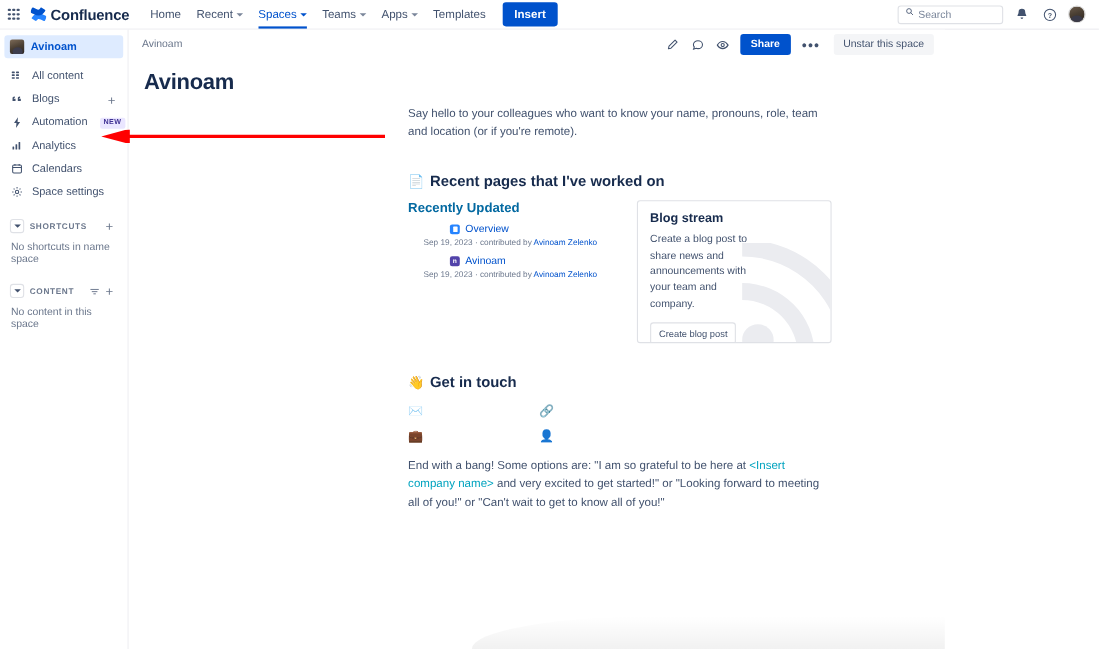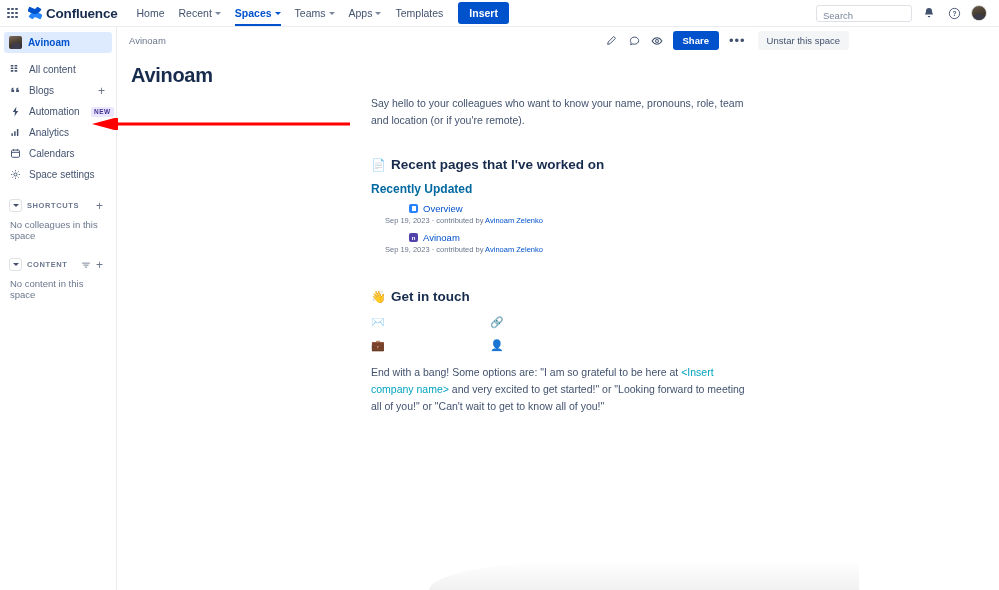--- a/index.html
+++ b/index.html
@@ -27,33 +27,33 @@
   .appswitcher i { background: #42526E; border-radius: 50%; width: 2.5px; height: 2.5px; }
   .brand { display: flex; align-items: center; gap: 4px; margin-left: 8px; cursor: pointer; }
   .brand-mark { width: 14px; height: 14px; flex: 0 0 14px; }
   .brand-text { font-size: 13.5px; font-weight: 600; color: #172B4D; letter-spacing: -.2px; }
   .navitems { display: flex; align-items: center; margin-left: 12px; gap: 0px; }
   .navitem {
     font-size: 10.5px; color: #42526E; padding: 6px 7px; cursor: pointer;
     display: flex; align-items: center; gap: 3px; border-radius: 3px; position: relative;
     white-space: nowrap;
   }
-  .navitem.active { color: #0052CC; font-weight: 700; }
+  .navitem.active { color: #0052CC; font-weight: 400; }
   .navitem.active::after {
     content:""; position:absolute; left:7px; right:7px; bottom:-1px; height:2px; background:#0052CC;
   }
   .caret { width: 0; height: 0; border-left: 3px solid transparent; border-right: 3px solid transparent; border-top: 3.5px solid #7a869a; margin-top:1px;}
   .create-btn {
     background: #0052CC; color: #fff; font-size: 10.5px; font-weight: 600;
     padding: 5px 11px; border-radius: 3px; border: none; cursor: pointer; margin-left: 8px;
   }
   .topright { margin-left: auto; display: flex; align-items: center; gap: 9px; padding-right: 4px; }
   .searchbox {
     width: 96px; height: 17px; border: 1px solid #dfe1e6; border-radius: 3px;
-    display: flex; gap: 4px; padding: 0 6px; background:#fff; cursor: text; flex-direction: column;
+    display: flex; gap: 4px; padding: 0 6px; background:#fff; cursor: text;
   }
   .searchbox input {
     border: none; outline: none; font-size: 9.5px; color:#42526E; width: 100%;
     font-family: "Liberation Sans", sans-serif; background: transparent;
   }
   .searchbox input::placeholder { color: #7A869A; }
   .icon-btn { width: 16px; height: 16px; display:flex; align-items:center; justify-content:center; cursor:pointer; }
   .avatar-top {
     width: 16px; height: 16px; border-radius: 50%; cursor: pointer;
     background: linear-gradient(160deg,#6b5b4b 0%,#4a3f33 45%,#2f2721 100%);
@@ -321,21 +321,21 @@
 
       <div class="section-head">
         <span class="chev-btn">
             <span></span>
           </span>
         <span class="section-title">SHORTCUTS</span>
         <span class="section-actions">
           <span class="nav-plus">+</span>
         </span>
       </div>
-      <div class="empty-text">No colleagues in this space</div>
+      <div class="empty-text">No shortcuts in name space</div>
 
       <div class="section-head">
         <span class="chev-btn">
             <span></span>
           </span>
         <span class="section-title">CONTENT</span>
         <span class="section-actions">
           <span style="display:flex;align-items:center;">
             <svg width="10" height="10" viewBox="0 0 16 16" stroke="#6B778C" stroke-width="1.4" stroke-linecap="round">
               <line x1="2.5" y1="5" x2="13.5" y2="5"></line>
@@ -416,20 +416,30 @@
               </div>
               <div class="ru-meta">
                 <span>Sep 19, 2023</span>
                 <span>·</span>
                 <span>contributed by</span>
                 <a>Avinoam Zelenko</a>
               </div>
             </div>
           </div>
 
+          <div class="blog-card">
+            <svg class="rss-art" viewBox="0 0 100 100">
+              <circle cx="20" cy="80" r="13" fill="#EBECF0"></circle>
+              <path d="M7 47a46 46 0 0146 46h14A60 60 0 007 33z" fill="#EBECF0"></path>
+              <path d="M7 11a82 82 0 0182 82h14A96 96 0 007 -3z" fill="#EBECF0"></path>
+            </svg>
+            <div class="blog-title">Blog stream</div>
+            <div class="blog-desc">Create a blog post to share news and announcements with your team and company.</div>
+            <button class="blog-btn">Create blog post</button>
+          </div>
         </div>
 
         <div class="h2">
           <span class="emoji">👋</span>
           <span>Get in touch</span>
         </div>
 
         <div class="contact-grid">
           <div class="contact-cell">✉️</div>
           <div class="contact-cell right">🔗</div>

